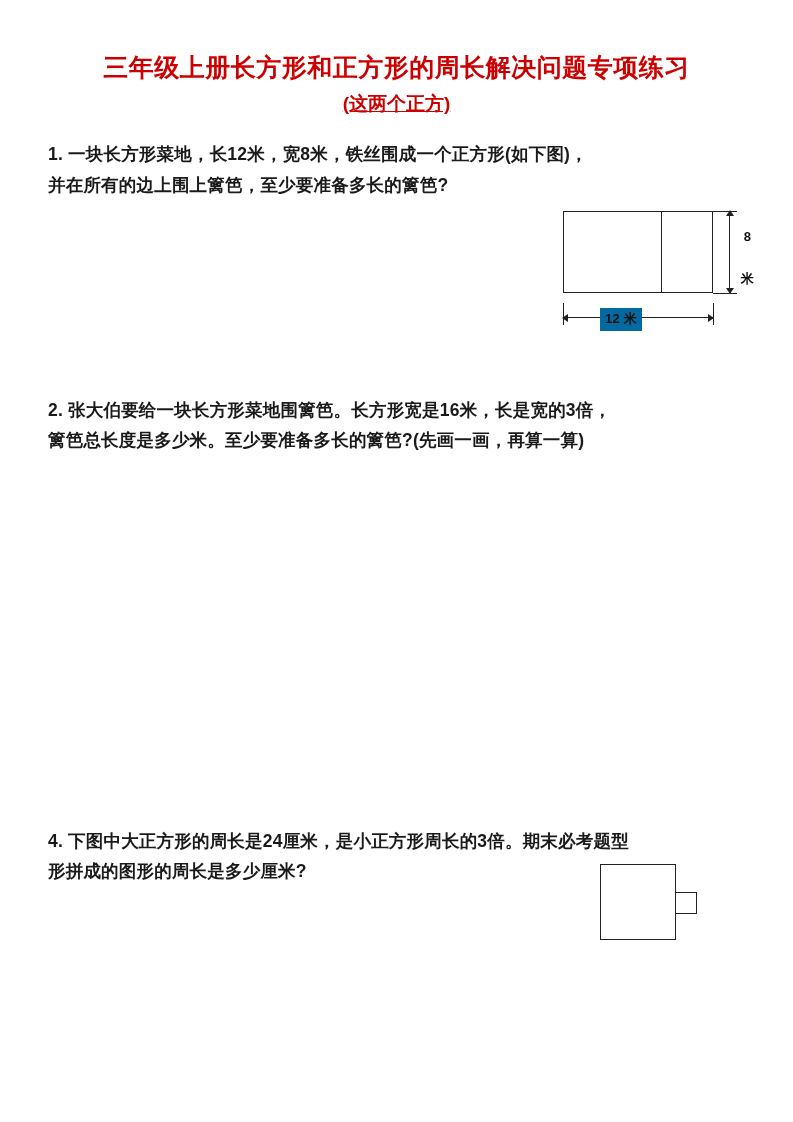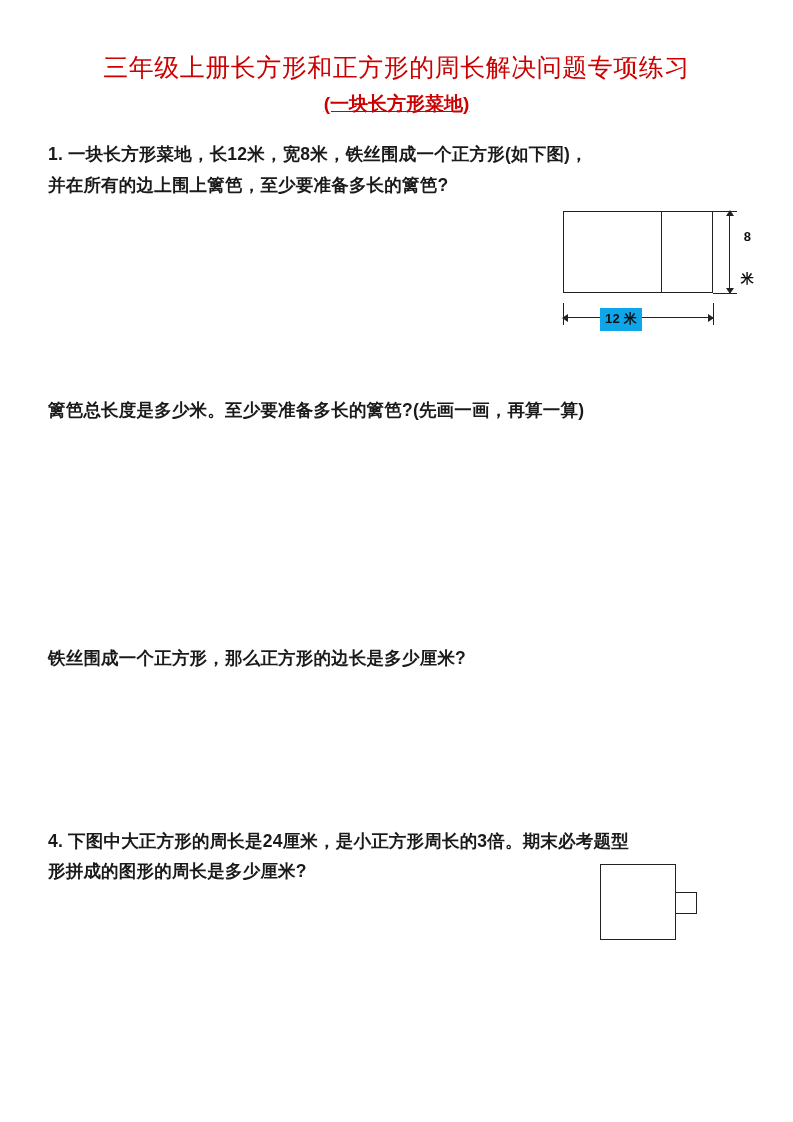--- a/index.html
+++ b/index.html
@@ -18,21 +18,21 @@
   .page {
     position: relative;
     width: 793px;
     height: 1122px;
     box-sizing: border-box;
     padding: 0 48px;
   }
   .title {
     text-align: center;
     font-size: 25px;
-    font-weight: normal;
+    font-weight: bold;
     color: #cc0000;
     letter-spacing: 0.5px;
     margin-top: 52px;
     line-height: 1.25;
   }
   .subtitle {
     text-align: center;
     font-size: 19px;
     font-weight: bold;
     color: #cc0000;
@@ -163,21 +163,21 @@
     height: 22px;
     width: 0;
     border-left: 1px solid #222;
   }
   .fig1 .htick-l { left: 20px; }
   .fig1 .htick-r { left: 170px; }
   .fig1 .hlabel {
     position: absolute;
     left: 57px;
     top: 101px;
-    background: #0ea5e9;
+    background: #0369a1;
     padding: 0 5px;
     font-size: 13px;
     color: #111;
   }
   
   .fig4 {
     position: absolute;
     left: 552px;
     top: 38px;
     width: 150px;
@@ -205,21 +205,21 @@
   .spacer-q2 { height: 196px; }
   .spacer-q3 { height: 130px; }
   .spacer-q1 { height: 172px; }
 </style>
 </head>
 <body>
 
 <div class="page">
 
   <div class="title">三年级上册长方形和正方形的周长解决问题专项练习</div>
-  <div class="subtitle">(一块长方形菜地)</div>
+  <div class="subtitle">(这两个正方)</div>
 
   <div class="problem p-block">
     <span class="ptext"><span class="num">1.</span> <span>一块长方形菜地，长12米，宽8米，铁丝围成一个正方形(如下图)，</span></span>
     <span class="ptext">并在所有的边上围上篱笆，至少要准备多长的篱笆?</span>
 
     <div class="fig1">
       <div class="rect"></div>
       <div class="divider"></div>
       <div class="vtick-top"></div>
       <div class="vtick-bot"></div>
@@ -227,26 +227,26 @@
       <div class="vlabel">8 米</div>
       <div class="htick-l"></div>
       <div class="htick-r"></div>
       <div class="hdim"></div>
       <div class="hlabel">12 米</div>
     </div>
     <div class="spacer-q1"></div>
   </div>
 
   <div class="problem p-block">
+    <span class="ptext"><span class="num">2.</span> <span>张大伯要给一块长方形菜地围篱笆。长方形宽是16米，长是宽的3倍，</span></span>
     <span class="ptext">篱笆总长度是多少米。至少要准备多长的篱笆?(先画一画，再算一算)</span>
     <div class="spacer-q2"></div>
   </div>
 
   <div class="problem p-block">
-    <span class="ptext">铁丝围成一个正方形，那么正方形的边长是多少厘米?</span>
     <div class="spacer-q3"></div>
   </div>
 
   <div class="problem p-block">
     <span class="ptext"><span class="num">4.</span> <span>下图中大正方形的周长是24厘米，是小正方形周长的3倍。期末必考题型</span></span>
     <span class="ptext">形拼成的图形的周长是多少厘米?</span>
 
     <div class="fig4">
       <div class="big"></div>
       <div class="small"></div>

